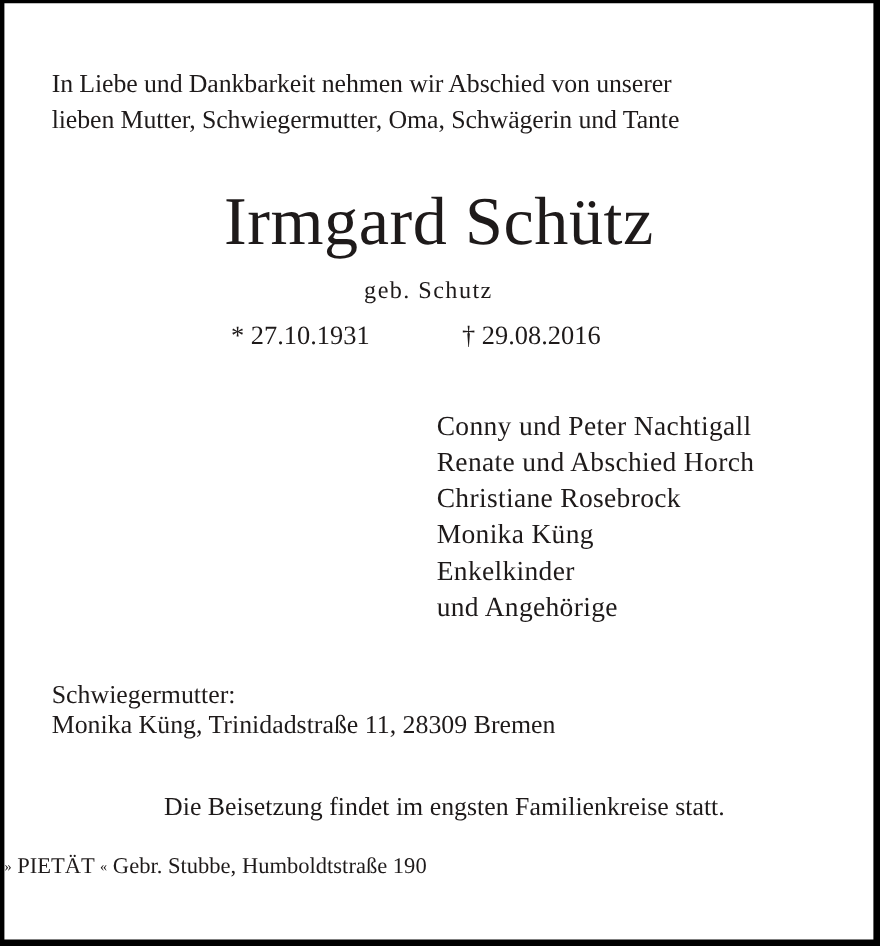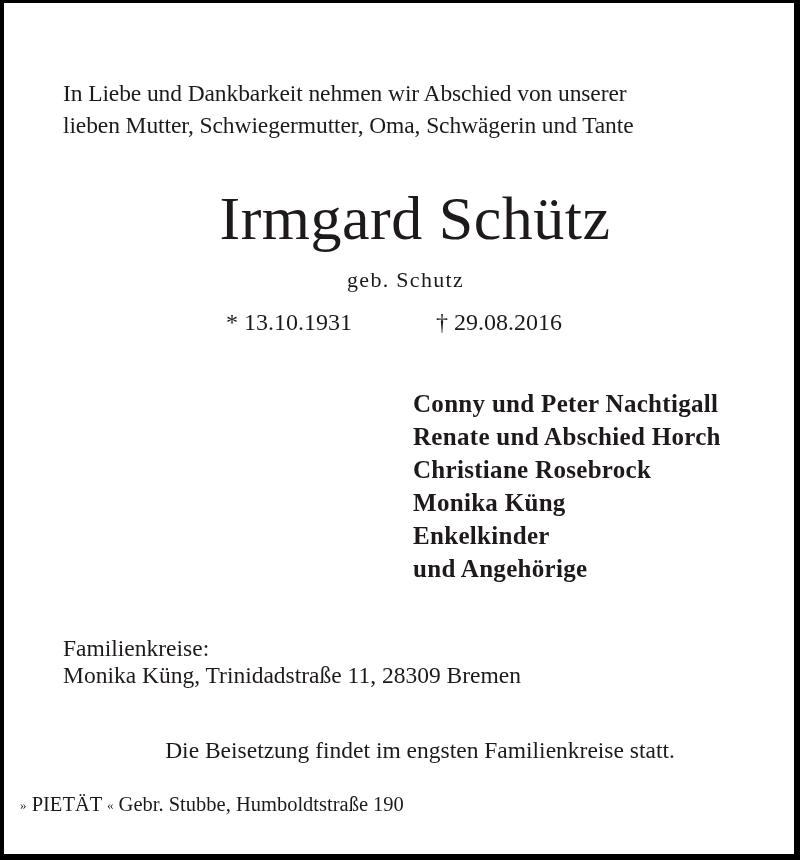--- a/index.html
+++ b/index.html
@@ -22,21 +22,21 @@
       border-style: solid;
       border-color: #000000;
       border-width: 3px 6px 6px 4px;
       background: #ffffff;
       font-family: "Liberation Serif", "DejaVu Serif", serif;
       color: #1e1a1a;
     }
     .abs {
       position: absolute;
       white-space: nowrap;
-      margin: 16px;
+      margin: 0;
     }
     .intro {
       left: 43px;
       top: 58px;
       font-size: 23.5px;
       line-height: 32px;
       letter-spacing: -0.1px;
     }
     .name {
       left: 0;
@@ -67,21 +67,20 @@
       top: 287px;
       font-size: 24px;
       line-height: 32px;
     }
     .survivors {
       left: 393px;
       top: 368px;
       font-size: 25px;
       line-height: 33px;
       letter-spacing: 0.3px;
-      font-weight: bold;
     }
     .survivors div { height: 33px; }
     .address-label {
       left: 43px;
       top: 615px;
       font-size: 23.5px;
       line-height: 29px;
     }
     .address {
       left: 43px;
@@ -119,38 +118,38 @@
     <div>In Liebe und Dankbarkeit nehmen wir Abschied von unserer</div>
     <div>lieben Mutter, Schwiegermutter, Oma, Schwägerin und Tante</div>
   </div>
 
   <div class="abs name">Irmgard Schütz</div>
 
   <div class="abs maiden">geb. Schutz</div>
 
   <div class="abs birth">
     <span>*</span>
-    <span>13.10.1931</span>
+    <span>27.10.1931</span>
   </div>
 
   <div class="abs death">
     <span>†</span>
     <span>29.08.2016</span>
   </div>
 
   <div class="abs survivors">
     <div>Conny und Peter Nachtigall</div>
     <div>Renate und Abschied Horch</div>
     <div>Christiane Rosebrock</div>
     <div>Monika Küng</div>
     <div>Enkelkinder</div>
     <div>und Angehörige</div>
   </div>
 
-  <div class="abs address-label">Familienkreise:</div>
+  <div class="abs address-label">Schwiegermutter:</div>
   <div class="abs address">Monika Küng, Trinidadstraße 11, 28309 Bremen</div>
 
   <div class="abs burial">Die Beisetzung findet im engsten Familienkreise statt.</div>
 
   <div class="abs undertaker">
     <span class="quote">»</span>
     <span>PIETÄT</span>
     <span class="quote">«</span>
     <span>Gebr. Stubbe, Humboldtstraße 190</span>
   </div>

